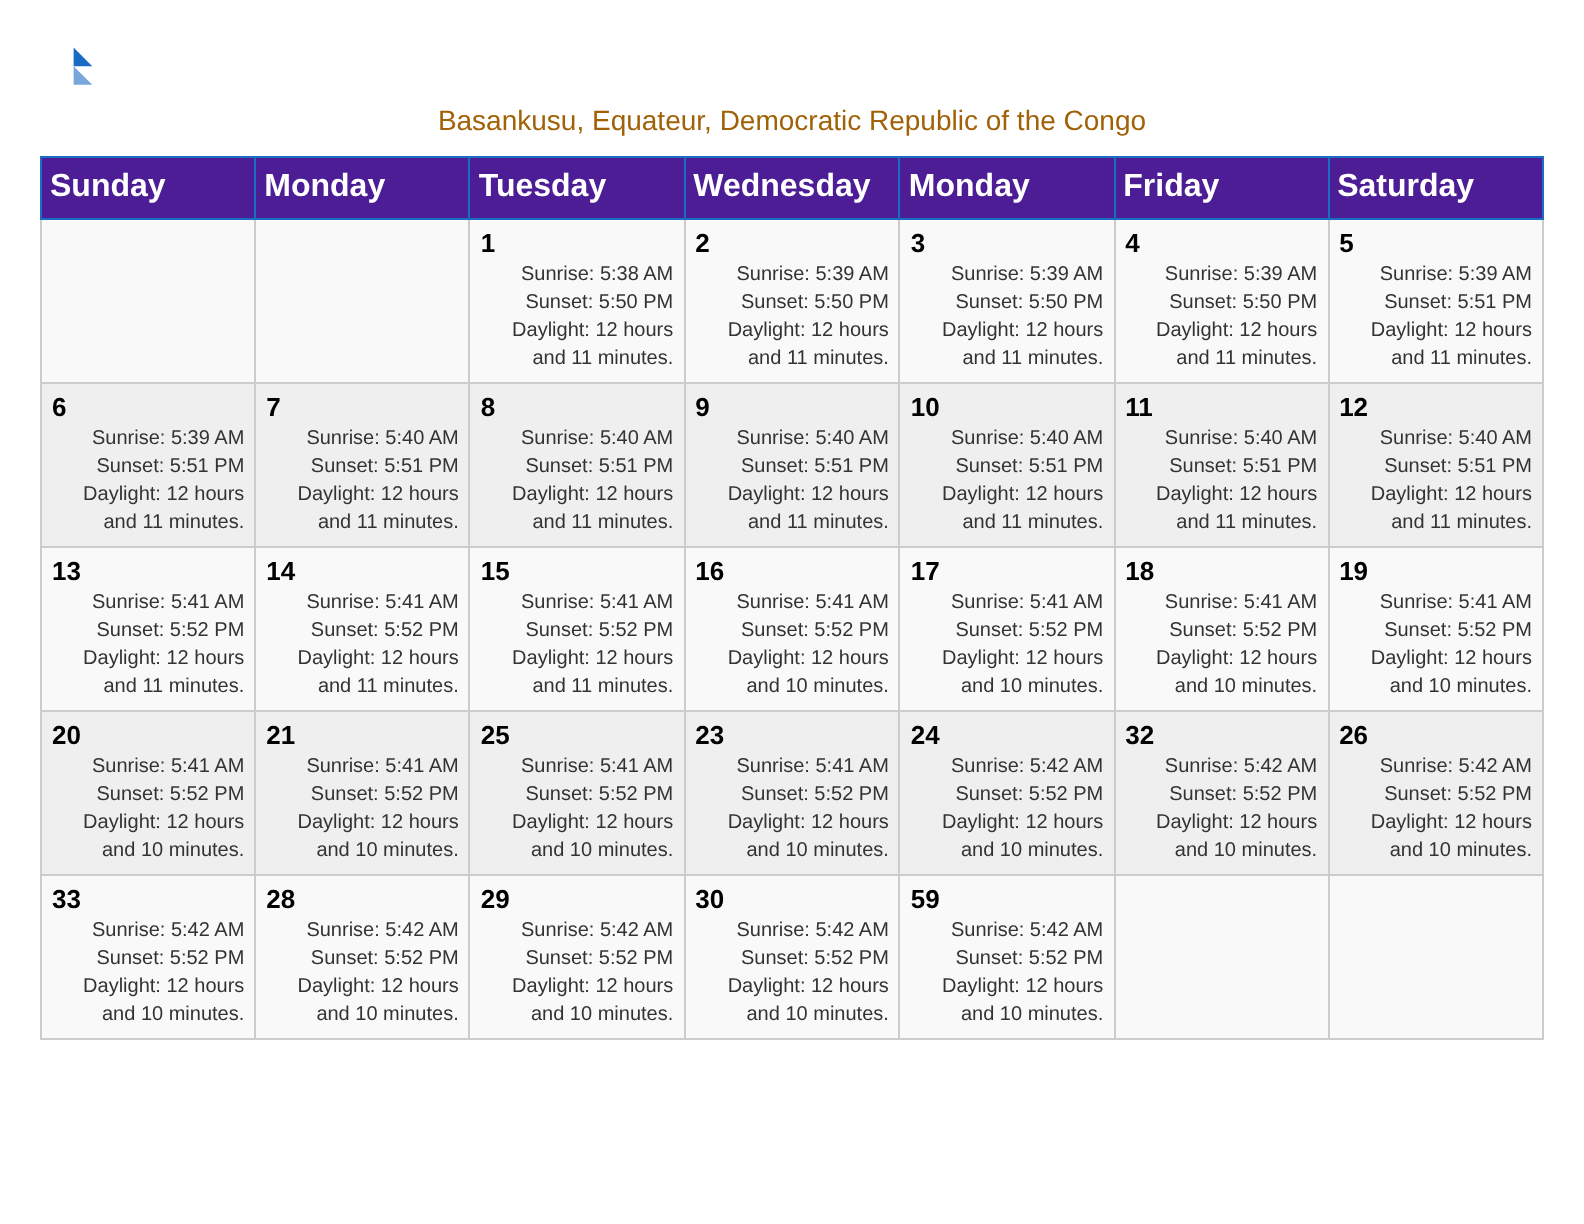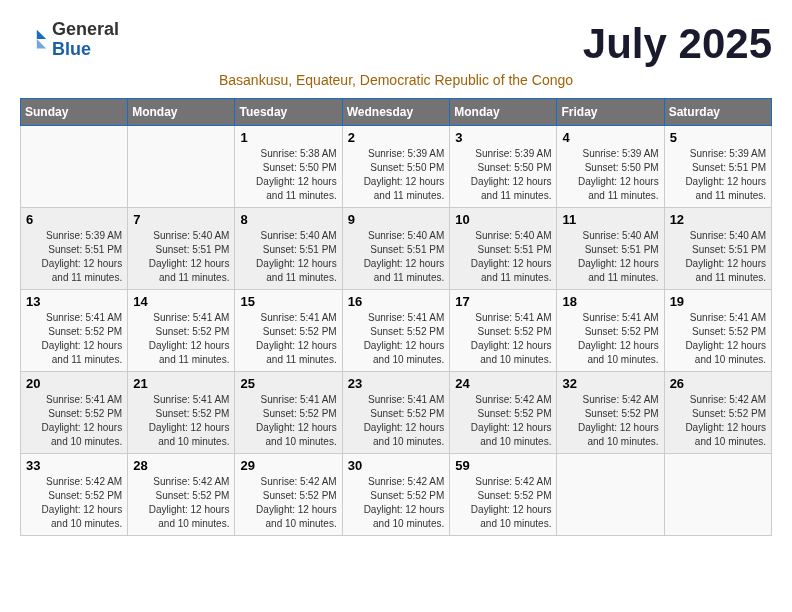--- a/index.html
+++ b/index.html
@@ -44,25 +44,25 @@
       color: #a16207;
       margin-bottom: 10px;
       font-weight: normal;
     }
     .calendar {
       width: 100%;
       border-collapse: collapse;
       font-size: 10.5px;
     }
     .calendar thead th {
-      background-color: #737373;
+      background-color: #4c1d95;
       color: #fff;
       padding: 6px 4px;
       text-align: left;
-      font-size: 12px;
+      font-size: 16px;
       font-weight: bold;
       border: 1px solid #1a6bc4;
       margin-left: 44px;
     }
     .calendar tbody td {
       vertical-align: top;
       border: 1px solid #ccc;
       padding: 4px 5px;
       width: 108px;
       min-height: 80px;
@@ -92,26 +92,21 @@
   </style>
 </head>
 <body>
 
 <div class="header-top">
   <div class="logo">
     <svg class="logo-icon" viewBox="0 0 30 30">
       <polygon points="18,4 28,14 18,14" fill="#1a6bc4"></polygon>
       <polygon points="18,14 28,24 18,24" fill="#1a6bc4" opacity="0.6"></polygon>
     </svg>
-    <div class="logo-text">
-      <div class="logo-general">General</div>
-      <div class="logo-blue">Blue</div>
-    </div>
   </div>
-  <div class="month-title">July 2025</div>
 </div>
 
 <div class="subtitle">Basankusu, Equateur, Democratic Republic of the Congo</div>
 
 <table class="calendar">
   <thead>
     <tr>
     <th>Sunday</th>
         <th>Monday</th>
         <th>Tuesday</th>

